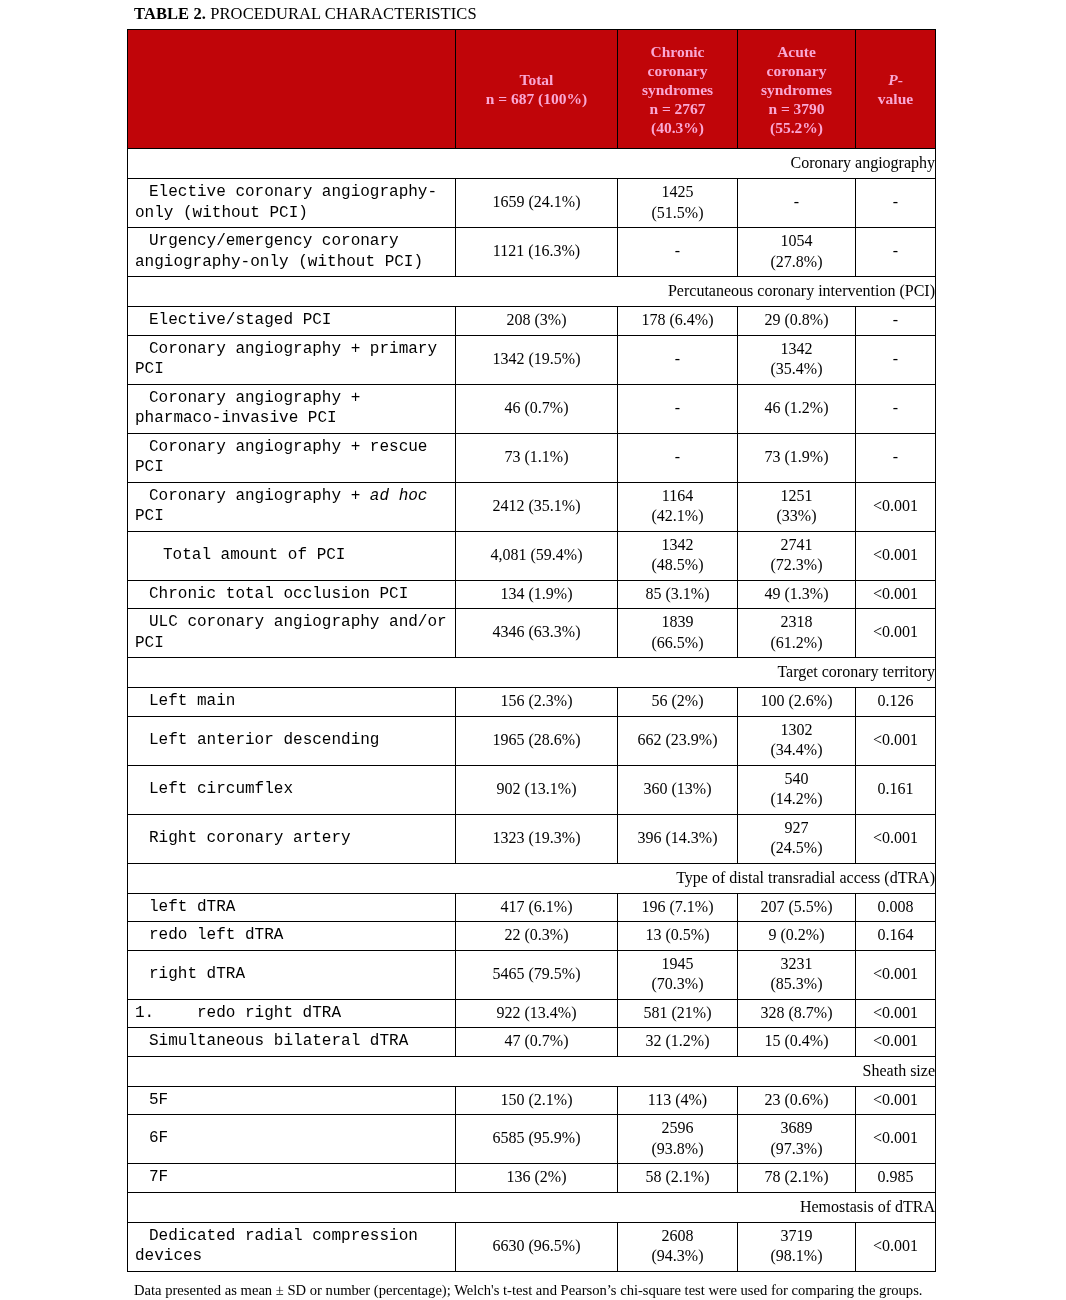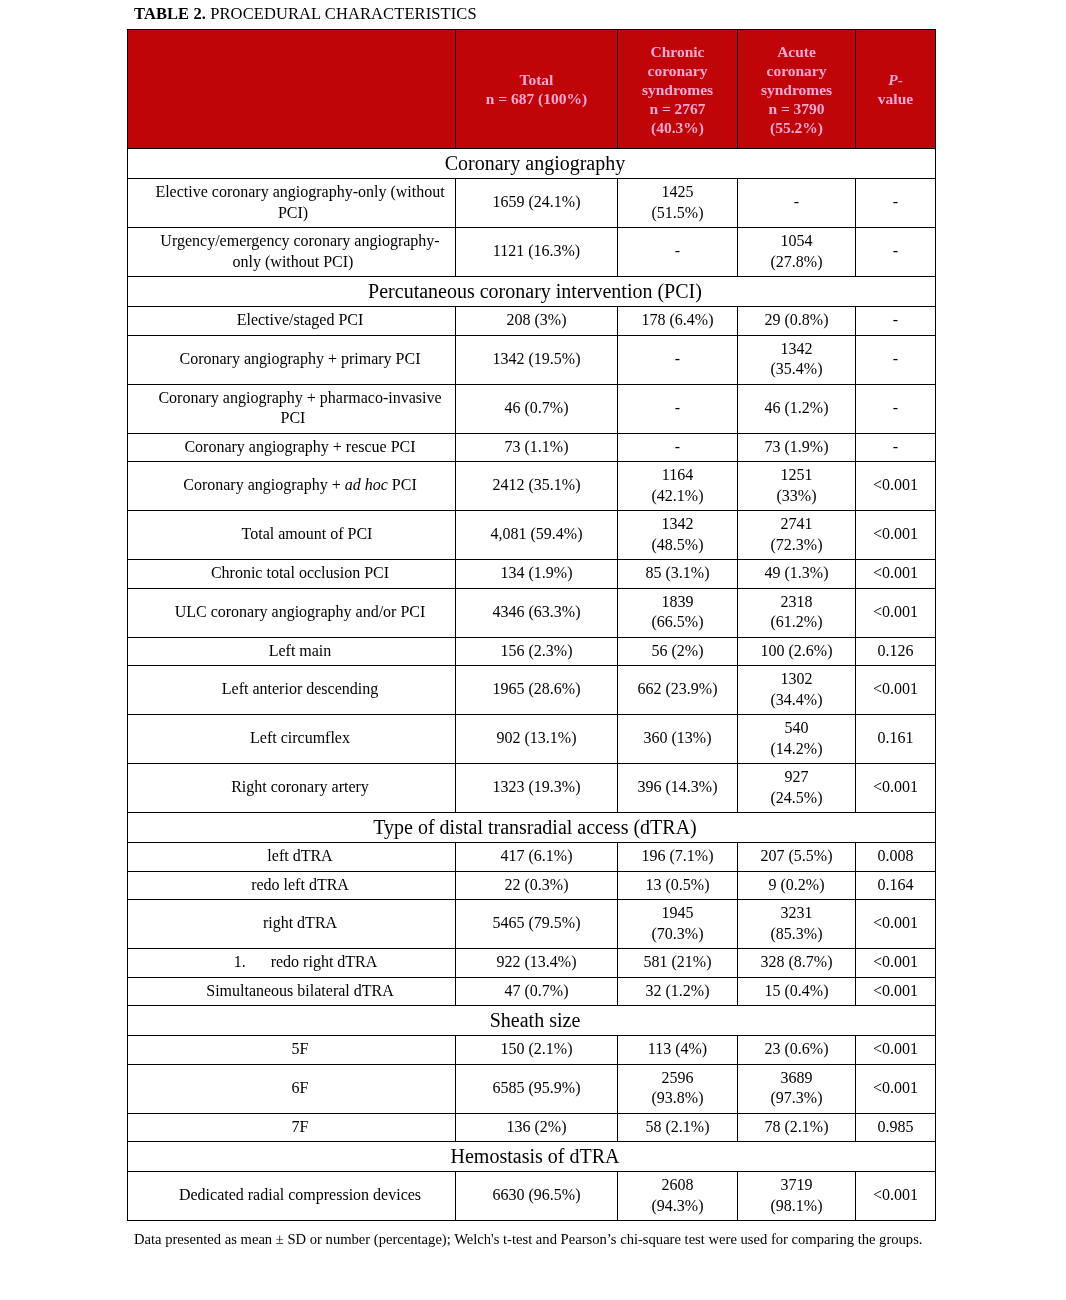--- a/index.html
+++ b/index.html
@@ -62,32 +62,33 @@
     border-color: #000;
     height: 118px;
     padding: 2px 3px;
   }
   thead th.h-blank { background: #C00509; }
   thead th .hline { display: block; }
   thead th .ital { font-style: italic; }
 
   
   tr.section td {
-    font-size: 20px;
+    font-size: 16px;
     line-height: 20px;
     padding: 4px 0 5px 7px;
-    text-align: center;
+    text-align: right;
     font-family: Liberation Serif, serif;
   }
   
   tr.data td.label {
     font-size: 16px;
     line-height: 20.5px;
     padding: 3px 4px 4px 7px;
-    text-align: center;
+    text-align: left;
+    font-family: Liberation Mono, monospace;
   }
   tr.data td.label .ind1 { padding-left: 14px; }
   tr.data td.label .ind2 { padding-left: 28px; margin-top: 45px; }
   tr.data td.label .ital { font-style: italic; }
   tr.data td.label .numtab { display: inline-block; min-width: 62px; }
 
   tr.data td.val {
     font-size: 16px;
     line-height: 20.5px;
     text-align: center;
@@ -307,20 +308,23 @@
             <span class="stack">(66.5%)</span>
           </td>
           <td class="val">
             <span class="stack">2318</span>
             <span class="stack">(61.2%)</span>
           </td>
           <td class="val">
             <span class="stack">&lt;0.001</span>
           </td>
         </tr>
+        <tr class="section">
+          <td colspan="5">Target coronary territory</td>
+        </tr>
         <tr class="data">
           <td class="label"><span class="ind1">Left main</span></td>
           <td class="val">
             <span class="stack">156 (2.3%)</span>
           </td>
           <td class="val">
             <span class="stack">56 (2%)</span>
           </td>
           <td class="val">
             <span class="stack">100 (2.6%)</span>

